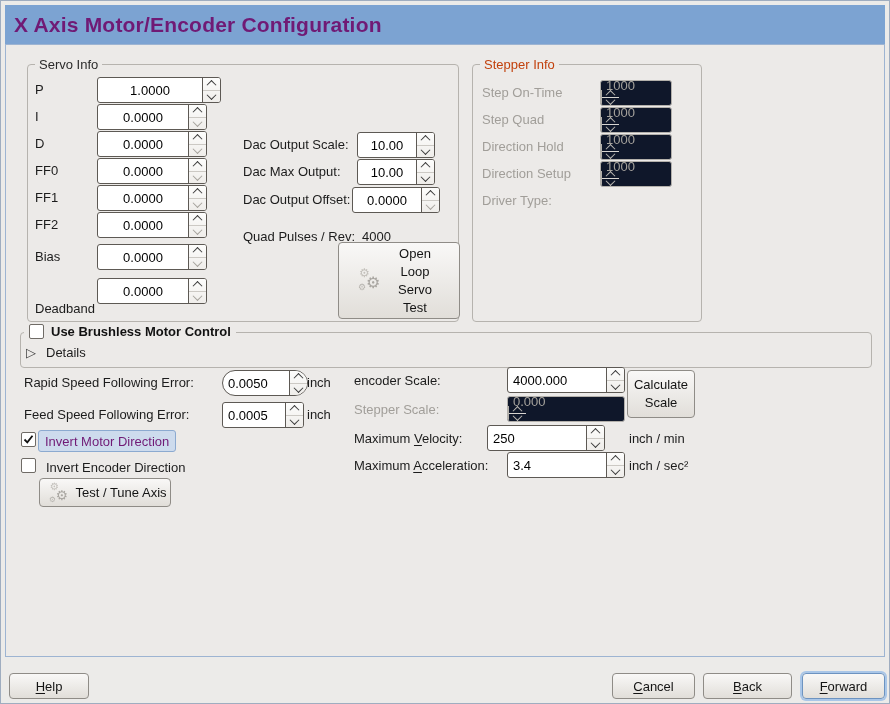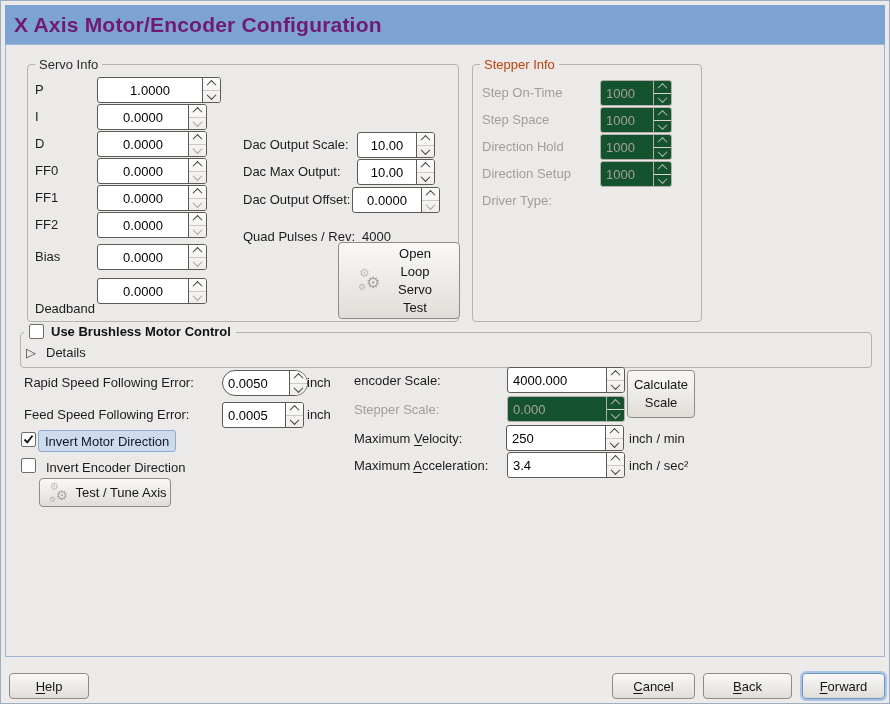--- a/index.html
+++ b/index.html
@@ -16,40 +16,40 @@
   .spin{position:absolute;height:26px;display:flex;border:1px solid #5d5954;border-radius:3px;background:#ffffff;box-sizing:border-box;overflow:hidden;}
   .spin .val{flex:1;display:flex;align-items:center;font-size:13px;color:#000;padding:0 5px;white-space:nowrap;overflow:hidden;}
   .spin.center .val{justify-content:center;padding:0 2px;}
   .spin .btns{width:17px;border-left:1px solid #5d5954;display:flex;flex-direction:column;background:linear-gradient(#fdfdfc,#efedea);}
   .spin .b{flex:1;display:flex;align-items:center;justify-content:center;}
   .spin .b.up{border-bottom:1px solid #ccc9c4;}
   .chu,.chd{width:6px;height:6px;display:block;border-left:1.6px solid #3a3a3a;border-top:1.6px solid #3a3a3a;}
   .chu{transform:rotate(45deg) translate(1px,1px);}
   .chd{transform:rotate(-135deg) translate(1px,1px);}
   .dim{border-color:#a5a29c;}
-  .spin.dis{border-color:#b3b0ab;background:#14532d;}
+  .spin.dis{border-color:#b3b0ab;background:#0f172a;flex-direction:column;}
   .spin.dis .val{color:#a5a29c;}
   .spin.dis .btns{border-left-color:#b3b0ab;background:none;}
   .spin.dis .b.up{border-bottom-color:#d8d5d1;}
   .spin.dis .chu,.spin.dis .chd{border-color:#bcb9b3;}
   
   .combo{position:absolute;height:26px;display:flex;border:1px solid #b3b0ab;border-radius:3px;background:#e9e7e4;box-sizing:border-box;}
   .combo .cval{flex:1;display:flex;align-items:center;font-size:13px;color:#a5a29c;padding:0 7px;}
   .combo .carr{width:22px;border-left:1px solid #c6c3be;display:flex;flex-direction:column;align-items:center;justify-content:center;gap:2px;}
   .combo .carr .chu,.combo .carr .chd{border-color:#908d87;width:5px;height:5px;}
   
   .btn{position:absolute;display:flex;align-items:center;justify-content:center;background:linear-gradient(#f9f8f7,#e1ded9);border:1px solid #8f8c87;border-radius:4px;font-size:13px;color:#141414;box-sizing:border-box;cursor:default;}
   .btn.focus{box-shadow:0 0 0 2px #a9c6e8;border-color:#6d93c0;}
   .btn .wrap{white-space:pre-line;text-align:center;line-height:18px;}
   u{text-underline-offset:2px;}
   
   .cb{position:absolute;width:15px;height:15px;background:#fff;border:1px solid #6f6b66;border-radius:2px;box-sizing:border-box;display:flex;align-items:center;justify-content:center;}
   .cb svg{display:none;}
   .cb.checked svg{display:block;}
-  .hl{position:absolute;background:#cddbed;border:1px solid #8caad0;border-radius:3px;font-size:13px;color:#0f172a;display:flex;align-items:center;padding:0 6px;white-space:nowrap;box-sizing:border-box;}
+  .hl{position:absolute;background:#cddbed;border:1px solid #8caad0;border-radius:3px;font-size:13px;color:#701a75;display:flex;align-items:center;padding:0 6px;white-space:nowrap;box-sizing:border-box;}
   .expander{position:absolute;font-size:13px;color:#3c3c3c;}
   
   .gears{position:relative;width:28px;height:28px;display:inline-block;flex:none;}
   .gears span{position:absolute;line-height:1;}
   .g1{left:1px;top:0;font-size:12px;color:#c3c0bb;}
   .g2{left:8px;top:8px;font-size:16px;color:#a9a6a1;}
   .g3{left:0;top:16px;font-size:9px;color:#b7b4af;}
   .blegend{position:absolute;display:flex;align-items:center;gap:7px;background:#eceae8;padding:0 5px;}
   .blegend .btxt{font-size:13px;font-weight:bold;color:#111;white-space:nowrap;}
   .blegend .cb{position:relative;}
@@ -213,21 +213,21 @@
           <span class="g2">⚙</span>
           <span class="g3">⚙</span>
         </span>
       <span class="wrap" style="width:50px;">Open Loop Servo Test</span>
     </div>
 
     <div class="frame" style="left:466px;top:19px;width:228px;height:256px;"></div>
     <div class="legend" style="left:474px;top:12px;color:#c2410c;">Stepper Info</div>
 
     <span class="lbl dis" style="left:476px;top:40px;">Step On-Time</span>
-    <span class="lbl dis" style="left:476px;top:67px;">Step Space</span>
+    <span class="lbl dis" style="left:476px;top:67px;">Step Quad</span>
     <span class="lbl dis" style="left:476px;top:94px;">Direction Hold</span>
     <span class="lbl dis" style="left:476px;top:121px;">Direction Setup</span>
 
     <div class="spin dis" style="left:594px;top:35px;width:72px;">
       <div class="val">1000</div>
       <div class="btns">
           <div class="b up">
             <span class="chu"></span>
           </div>
           <div class="b">
@@ -349,21 +349,21 @@
           <div class="b up">
             <span class="chu"></span>
           </div>
           <div class="b">
             <span class="chd"></span>
           </div>
         </div>
     </div>
 
     <span class="lbl" style="left:348px;top:386px;">Maximum <u>V</u>elocity:</span>
-    <div class="spin" style="left:500px;top:380px;width:118px;">
+    <div class="spin" style="left:481px;top:380px;width:118px;">
       <div class="val">250</div>
       <div class="btns">
           <div class="b up">
             <span class="chu"></span>
           </div>
           <div class="b">
             <span class="chd"></span>
           </div>
         </div>
     </div>

